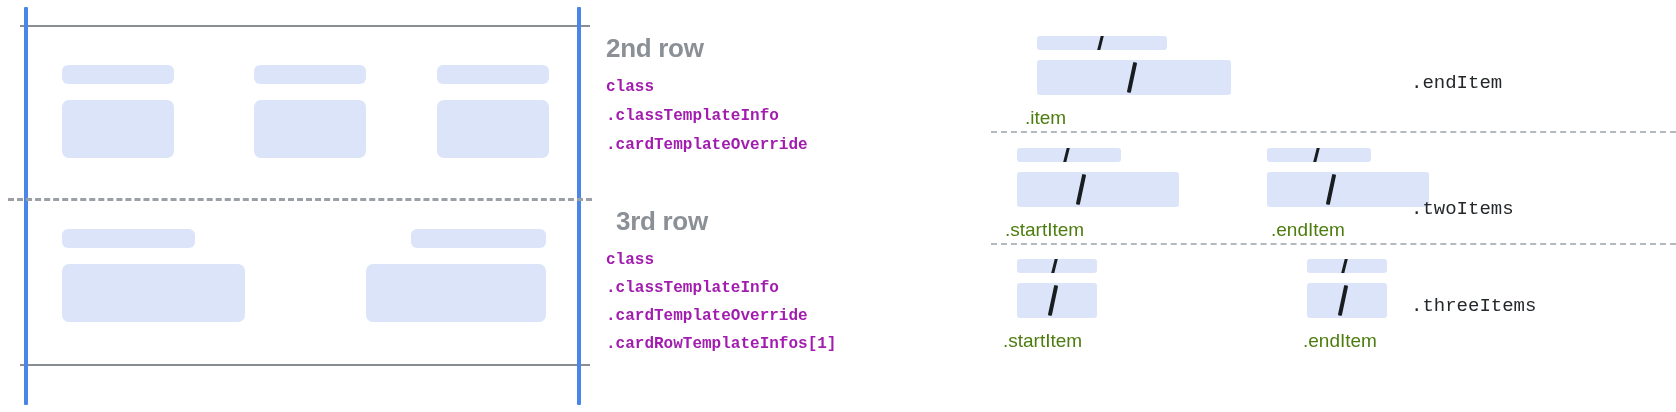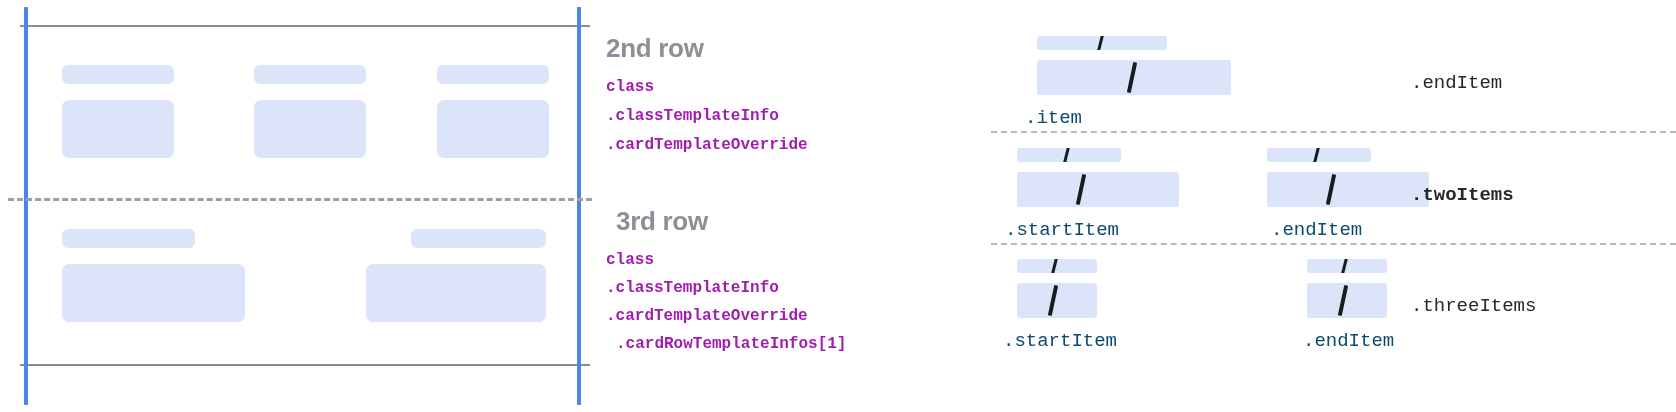--- a/index.html
+++ b/index.html
@@ -106,23 +106,23 @@
     border-radius: 3px;
     overflow: hidden;
   }
   .slash {
     position: absolute;
     background: #1a1d20;
     border-radius: 1px;
   }
   .slot-label {
     position: absolute;
-    font-family: Liberation Mono, monospace;
+    font-family: Liberation Sans, sans-serif;
     font-size: 19px;
-    color: #0c4a6e;
+    color: #4d7c0f;
     white-space: nowrap;
   }
   .sec-label {
     position: absolute;
     font-family: "Liberation Mono", "DejaVu Sans Mono", monospace;
     font-size: 19px;
     color: #25282b;
     white-space: nowrap;
   }
 </style>
@@ -161,21 +161,21 @@
 
     <div class="abs blk-heading" style="left:2px; top:34px;">2nd row</div>
     <div class="abs blk-line" style="left:2px; top:73px;">class</div>
     <div class="abs blk-line" style="left:2px; top:102px;">.classTemplateInfo</div>
     <div class="abs blk-line" style="left:2px; top:131px;">.cardTemplateOverride</div>
 
     <div class="abs blk-heading" style="left:12px; top:207px;">3rd row</div>
     <div class="abs blk-line" style="left:2px; top:246px;">class</div>
     <div class="abs blk-line" style="left:2px; top:274px;">.classTemplateInfo</div>
     <div class="abs blk-line" style="left:2px; top:302px;">.cardTemplateOverride</div>
-    <div class="abs blk-line" style="left:12px; top:330px;">.cardRowTemplateInfos[1]</div>
+    <div class="abs blk-line" style="left:2px; top:330px;">.cardRowTemplateInfos[1]</div>
   </div>
 
   <div id="right-panel">
 
     <div class="slot" style="left:20px; top:28px; width:215px; height:100px;">
       <div class="cap" style="left:32px; top:8px; width:130px; height:14px;">
         <div class="slash" style="left:62px; top:-4px; width:3px; height:22px; transform:rotate(14deg);"></div>
       </div>
       <div class="main" style="left:32px; top:32px; width:194px; height:35px;">
         <div class="slash" style="left:93px; top:2px; width:4px; height:31px; transform:rotate(12deg);"></div>
@@ -199,21 +199,21 @@
     <div class="slot" style="left:270px; top:140px; width:215px; height:100px;">
       <div class="cap" style="left:12px; top:8px; width:104px; height:14px;">
         <div class="slash" style="left:48px; top:-4px; width:3px; height:22px; transform:rotate(14deg);"></div>
       </div>
       <div class="main" style="left:12px; top:32px; width:162px; height:35px;">
         <div class="slash" style="left:62px; top:2px; width:4px; height:31px; transform:rotate(12deg);"></div>
       </div>
       <div class="slot-label" style="left:16px; top:79px;">.endItem</div>
     </div>
 
-    <div class="sec-label" style="left:426px; top:184px;font-weight:bold;">.twoItems</div>
+    <div class="sec-label" style="left:426px; top:198px;">.twoItems</div>
 
     <div class="sec-divider" style="left:6px; top:243px; width:685px;"></div>
 
     <div class="slot" style="left:20px; top:251px; width:160px; height:100px;">
       <div class="cap" style="left:12px; top:8px; width:80px; height:14px;">
         <div class="slash" style="left:36px; top:-4px; width:3px; height:22px; transform:rotate(14deg);"></div>
       </div>
       <div class="main" style="left:12px; top:32px; width:80px; height:35px;">
         <div class="slash" style="left:34px; top:2px; width:4px; height:31px; transform:rotate(12deg);"></div>
       </div>

